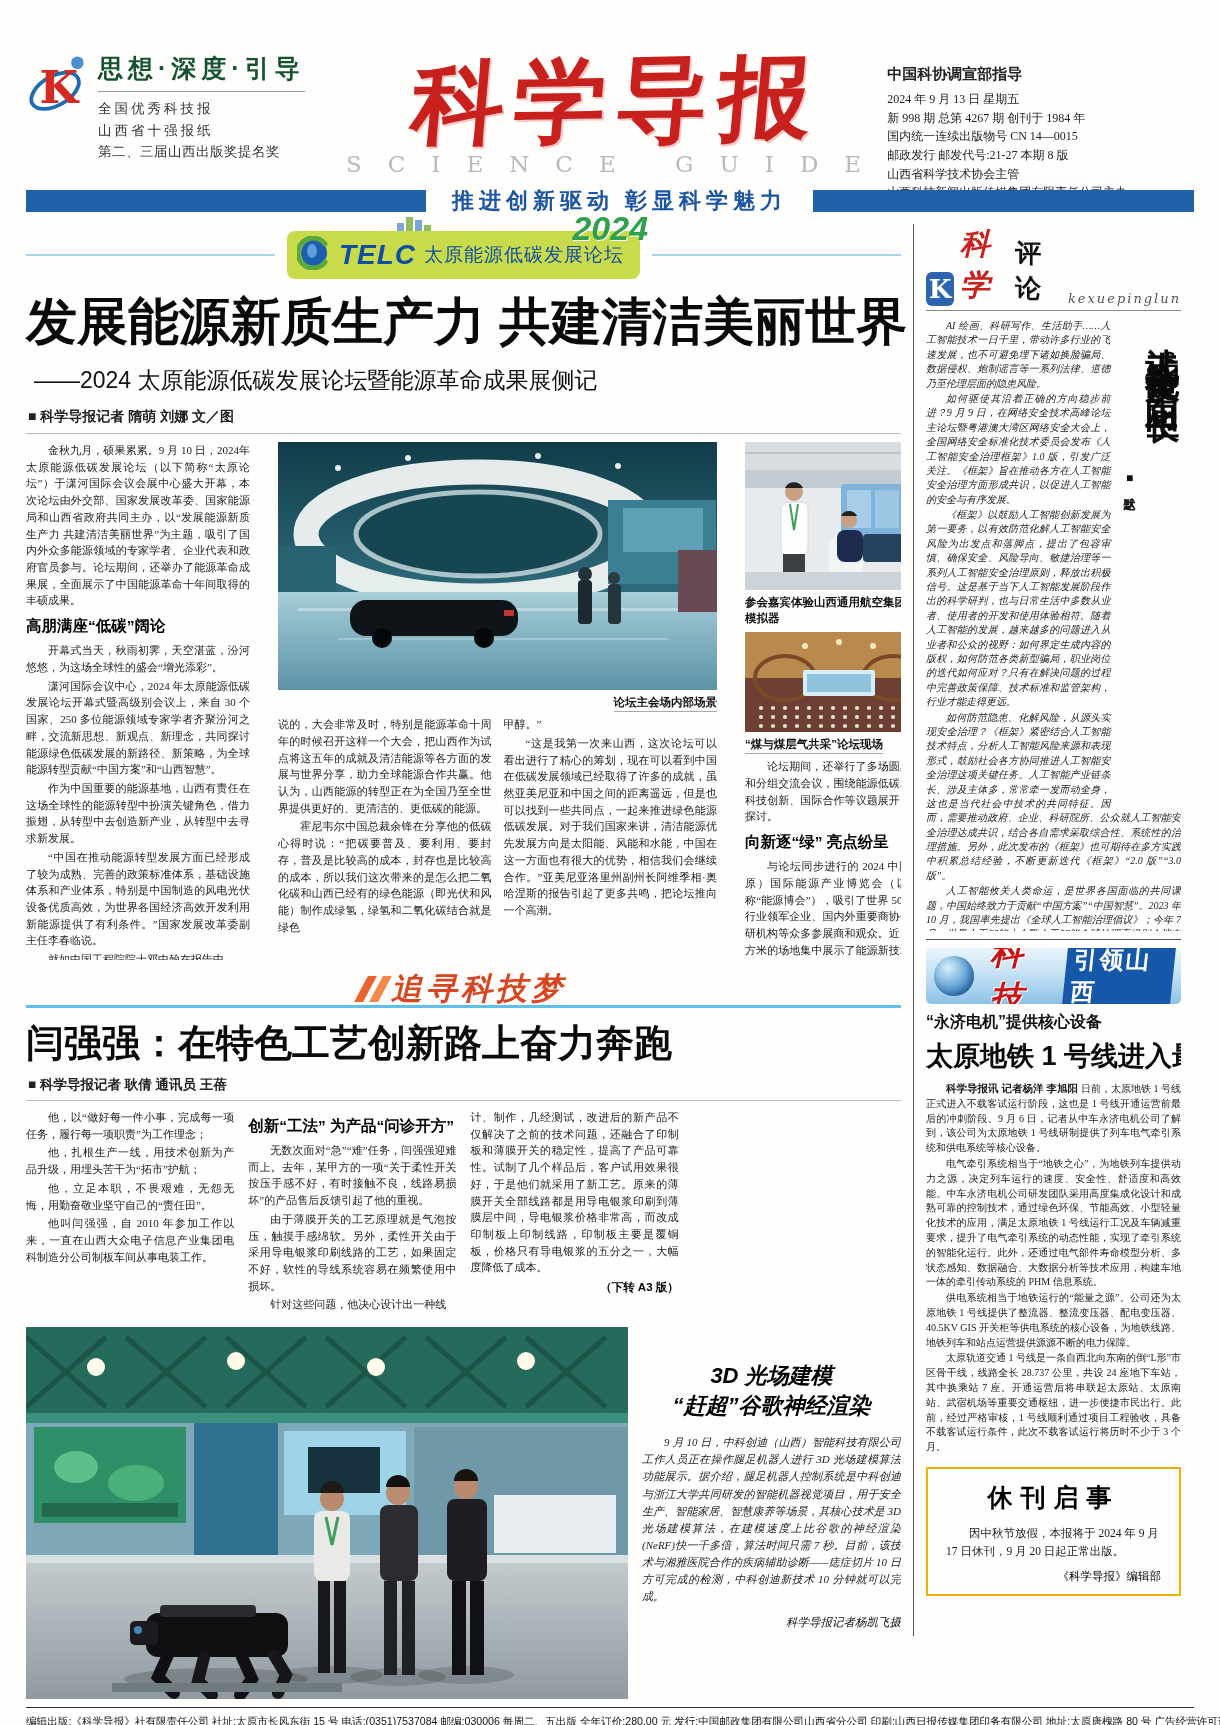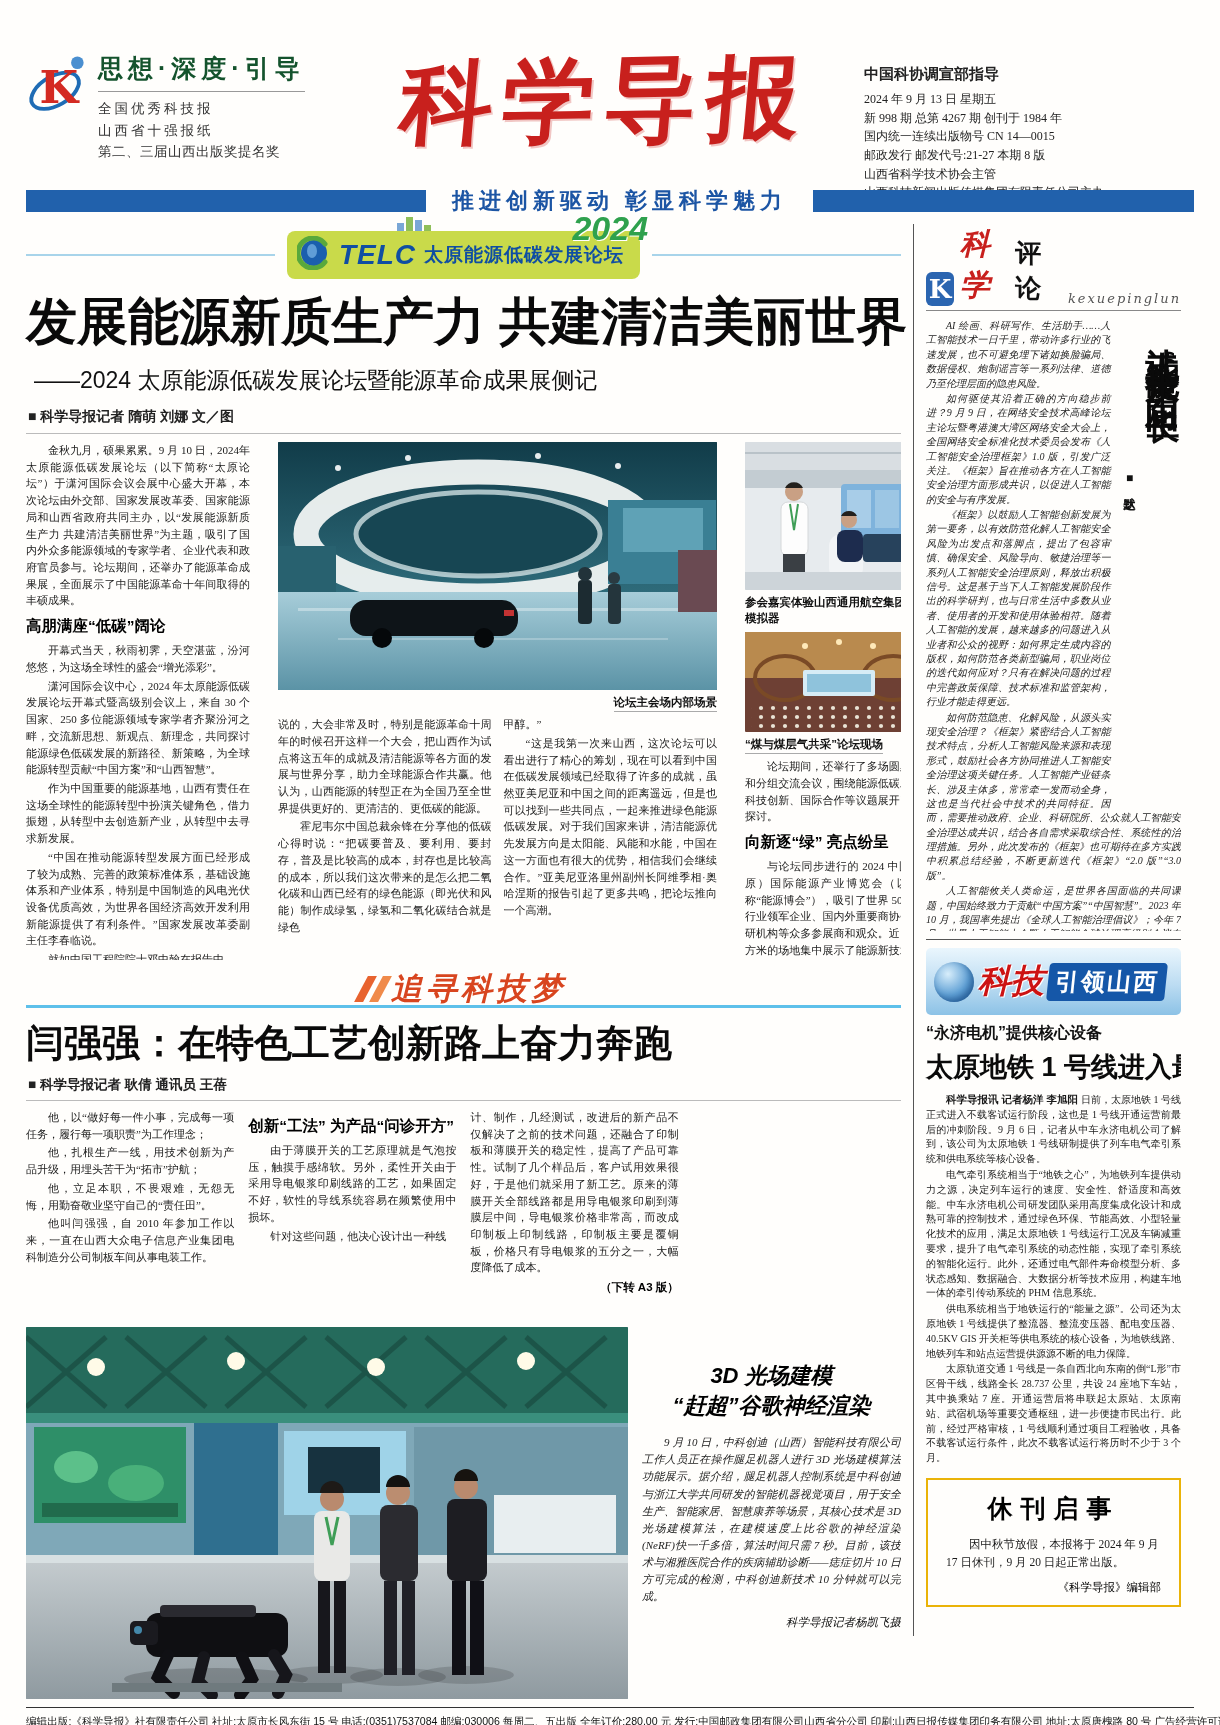--- a/index.html
+++ b/index.html
@@ -27,21 +27,21 @@
   
   .content-row { display:flex; margin-top:10px; }
   .left-col { width:875px; }
   .right-col { width:268px; margin-left:12px; border-left:1px solid #555; padding-left:12px; overflow:hidden; height:1412px; }
 
   
   .telc-row { display:flex; align-items:center; gap:12px; height:62px; }
   .telc-row .bline { flex:1; height:2px; background:#a8d4ea; }
   .telc-banner { position:relative; background:#c9da4a; border-radius:8px; padding:5px 16px 5px 10px; display:flex; align-items:center; gap:8px; }
   .telc-brand { color:#0f4ea3; font-weight:900; font-style:italic; font-size:28px; letter-spacing:1px; }
-  .telc-name { color:#0f4ea3; font-weight:700; font-size:19px; letter-spacing:1px; }
+  .telc-name { color:#0f4ea3; font-weight:400; font-size:19px; letter-spacing:1px; }
   .telc-year { position:absolute; top:-22px; right:-8px; color:#2fa14d; font-weight:900; font-style:italic; font-size:34px; text-shadow:1px 1px 0 #fff; }
   .skyline { position:absolute; top:-14px; left:110px; display:flex; align-items:flex-end; gap:2px; }
   .skyline span { display:inline-block; width:7px; background:#7aa7d6; }
   .skyline span:nth-child(2){ height:14px; background:#8fbf5a;} .skyline span:nth-child(1){height:8px;} .skyline span:nth-child(3){height:11px;} .skyline span:nth-child(4){height:6px; background:#8fbf5a;}
 
   h1.a1-head { font-size:51px; font-weight:900; color:#0a0a0a; letter-spacing:0px; white-space:nowrap; margin-top:2px; }
   .a1-deck { font-size:23px; color:#111; margin:8px 0 6px 8px; font-weight:500; }
   .byline { font-size:14px; font-weight:bold; color:#222; border-bottom:1px solid #bbb; padding:6px 0 7px 2px; margin-bottom:8px; }
 
   .art1-grid { display:grid; grid-template-columns:224px 1fr 188px; gap:28px; height:518px; overflow:hidden; }
@@ -80,21 +80,21 @@
   .kx-red { font-family:"DejaVu Serif",serif; font-weight:bold; font-style:italic; font-size:30px; color:#c8201d; }
   .kx-black { font-size:26px; font-weight:bold; color:#111; }
   .pinyin { font-family:"DejaVu Serif",serif; font-style:italic; font-size:13px; color:#555; letter-spacing:2px; margin-left:4px; }
   .comment-body { height:612px; overflow:hidden; margin-top:8px; }
   .comment-body p { font-family:"Liberation Serif", serif; font-style:italic; font-size:10px; line-height:1.44; text-align:justify; text-indent:2em; color:#222; margin-bottom:1px; }
   .v-head-wrap { float:right; display:flex; gap:6px; margin:2px 0 8px 10px; height:472px; }
   .v-author { writing-mode:vertical-rl; font-size:12px; font-weight:bold; color:#111; margin-top:150px; }
   .v-head { writing-mode:vertical-rl; font-size:34px; font-weight:900; color:#0a0a0a; letter-spacing:4px; line-height:1.1; }
   .hrule { border-top:1px solid #555; margin:8px 0; }
 
-  .keji-banner { height:67px; border-radius:5px; background:linear-gradient(180deg,#eaf6fd 0%,#bcdcf2 55%,#8cc2e6 100%); display:flex; align-items:center; gap:4px; padding:0 8px; overflow:hidden; }
+  .keji-banner { height:56px; border-radius:5px; background:linear-gradient(180deg,#eaf6fd 0%,#bcdcf2 55%,#8cc2e6 100%); display:flex; align-items:center; gap:16px; padding:0 8px; overflow:hidden; }
   .tech-globe { width:40px; height:40px; border-radius:50%; background:radial-gradient(circle at 35% 30%, #d8eefb, #5fa0d5 55%, #2a6cb0); box-shadow:inset -3px -3px 6px rgba(0,40,90,.4); flex:none; }
   .keji-red { font-family:"DejaVu Serif",serif; font-weight:bold; font-style:italic; font-size:33px; color:#cc1313; text-shadow:1px 1px 0 #fff,-1px -1px 0 #fff; }
   .keji-rest { background:#1557a8; color:#fff; font-weight:900; font-size:24px; letter-spacing:2px; padding:3px 7px; border-radius:4px; transform:skewX(-6deg); }
 
   .metro { margin-top:8px; }
   .kicker { font-size:16px; font-weight:bold; color:#111; }
   .metro h2 { font-size:27px; font-weight:900; color:#0a0a0a; margin:5px 0 7px; white-space:nowrap; }
   .metro p { font-family:"Liberation Serif", serif; font-size:10px; line-height:1.48; text-align:justify; text-indent:2em; color:#1a1a1a; margin-bottom:1px; }
   .metro p.lead b { font-family:"Liberation Sans",sans-serif; font-size:10.5px; }
 
@@ -125,20 +125,21 @@
           <div class="awards">
             <div>全国优秀科技报</div>
             <div>山西省十强报纸</div>
             <div>第二、三届山西出版奖提名奖</div>
           </div>
         </div>
       </div>
     </div>
     <div class="mast-center">
       <div class="paper-title">科学导报</div>
+      <div class="paper-title-en">SCIENCE GUIDE</div>
     </div>
     <div class="mast-right">
       <div class="guidance">中国科协调宣部指导</div>
       <div>2024 年 9 月 13 日 星期五</div>
       <div>新 998 期 总第 4267 期 创刊于 1984 年</div>
       <div>国内统一连续出版物号 CN 14—0015</div>
       <div>邮政发行 邮发代号:21-27 本期 8 版</div>
       <div>山西省科学技术协会主管</div>
       <div>山西科技新闻出版传媒集团有限责任公司主办</div>
     </div>
@@ -301,20 +302,21 @@
         <div class="byline2">■ 科学导报记者 耿倩 通讯员 王蓓</div>
         <div class="art2-cols newsbody">
           <div>
             <p>他，以“做好每一件小事，完成每一项任务，履行每一项职责”为工作理念；</p>
             <p>他，扎根生产一线，用技术创新为产品升级，用埋头苦干为“拓市”护航；</p>
             <p>他，立足本职，不畏艰难，无怨无悔，用勤奋敬业坚守自己的“责任田”。</p>
             <p>他叫闫强强，自 2010 年参加工作以来，一直在山西大众电子信息产业集团电科制造分公司制板车间从事电装工作。</p>
           </div>
           <div>
             <div class="subhead">创新“工法” 为产品“问诊开方”</div>
+            <p>无数次面对“急”“难”任务，闫强强迎难而上。去年，某甲方的一项“关于柔性开关按压手感不好，有时接触不良，线路易损坏”的产品售后反馈引起了他的重视。</p>
             <p>由于薄膜开关的工艺原理就是气泡按压，触摸手感绵软。另外，柔性开关由于采用导电银浆印刷线路的工艺，如果固定不好，软性的导线系统容易在频繁使用中损坏。</p>
             <p>针对这些问题，他决心设计出一种线</p>
           </div>
           <div>
             <p class="noindent">计、制作，几经测试，改进后的新产品不仅解决了之前的技术问题，还融合了印制板和薄膜开关的稳定性，提高了产品可靠性。试制了几个样品后，客户试用效果很好，于是他们就采用了新工艺。原来的薄膜开关全部线路都是用导电银浆印刷到薄膜层中间，导电银浆价格非常高，而改成印制板上印制线路，印制板主要是覆铜板，价格只有导电银浆的五分之一，大幅度降低了成本。</p>
             <div class="jump">（下转 A3 版）</div>
           </div>
         </div>
       </div>
 

